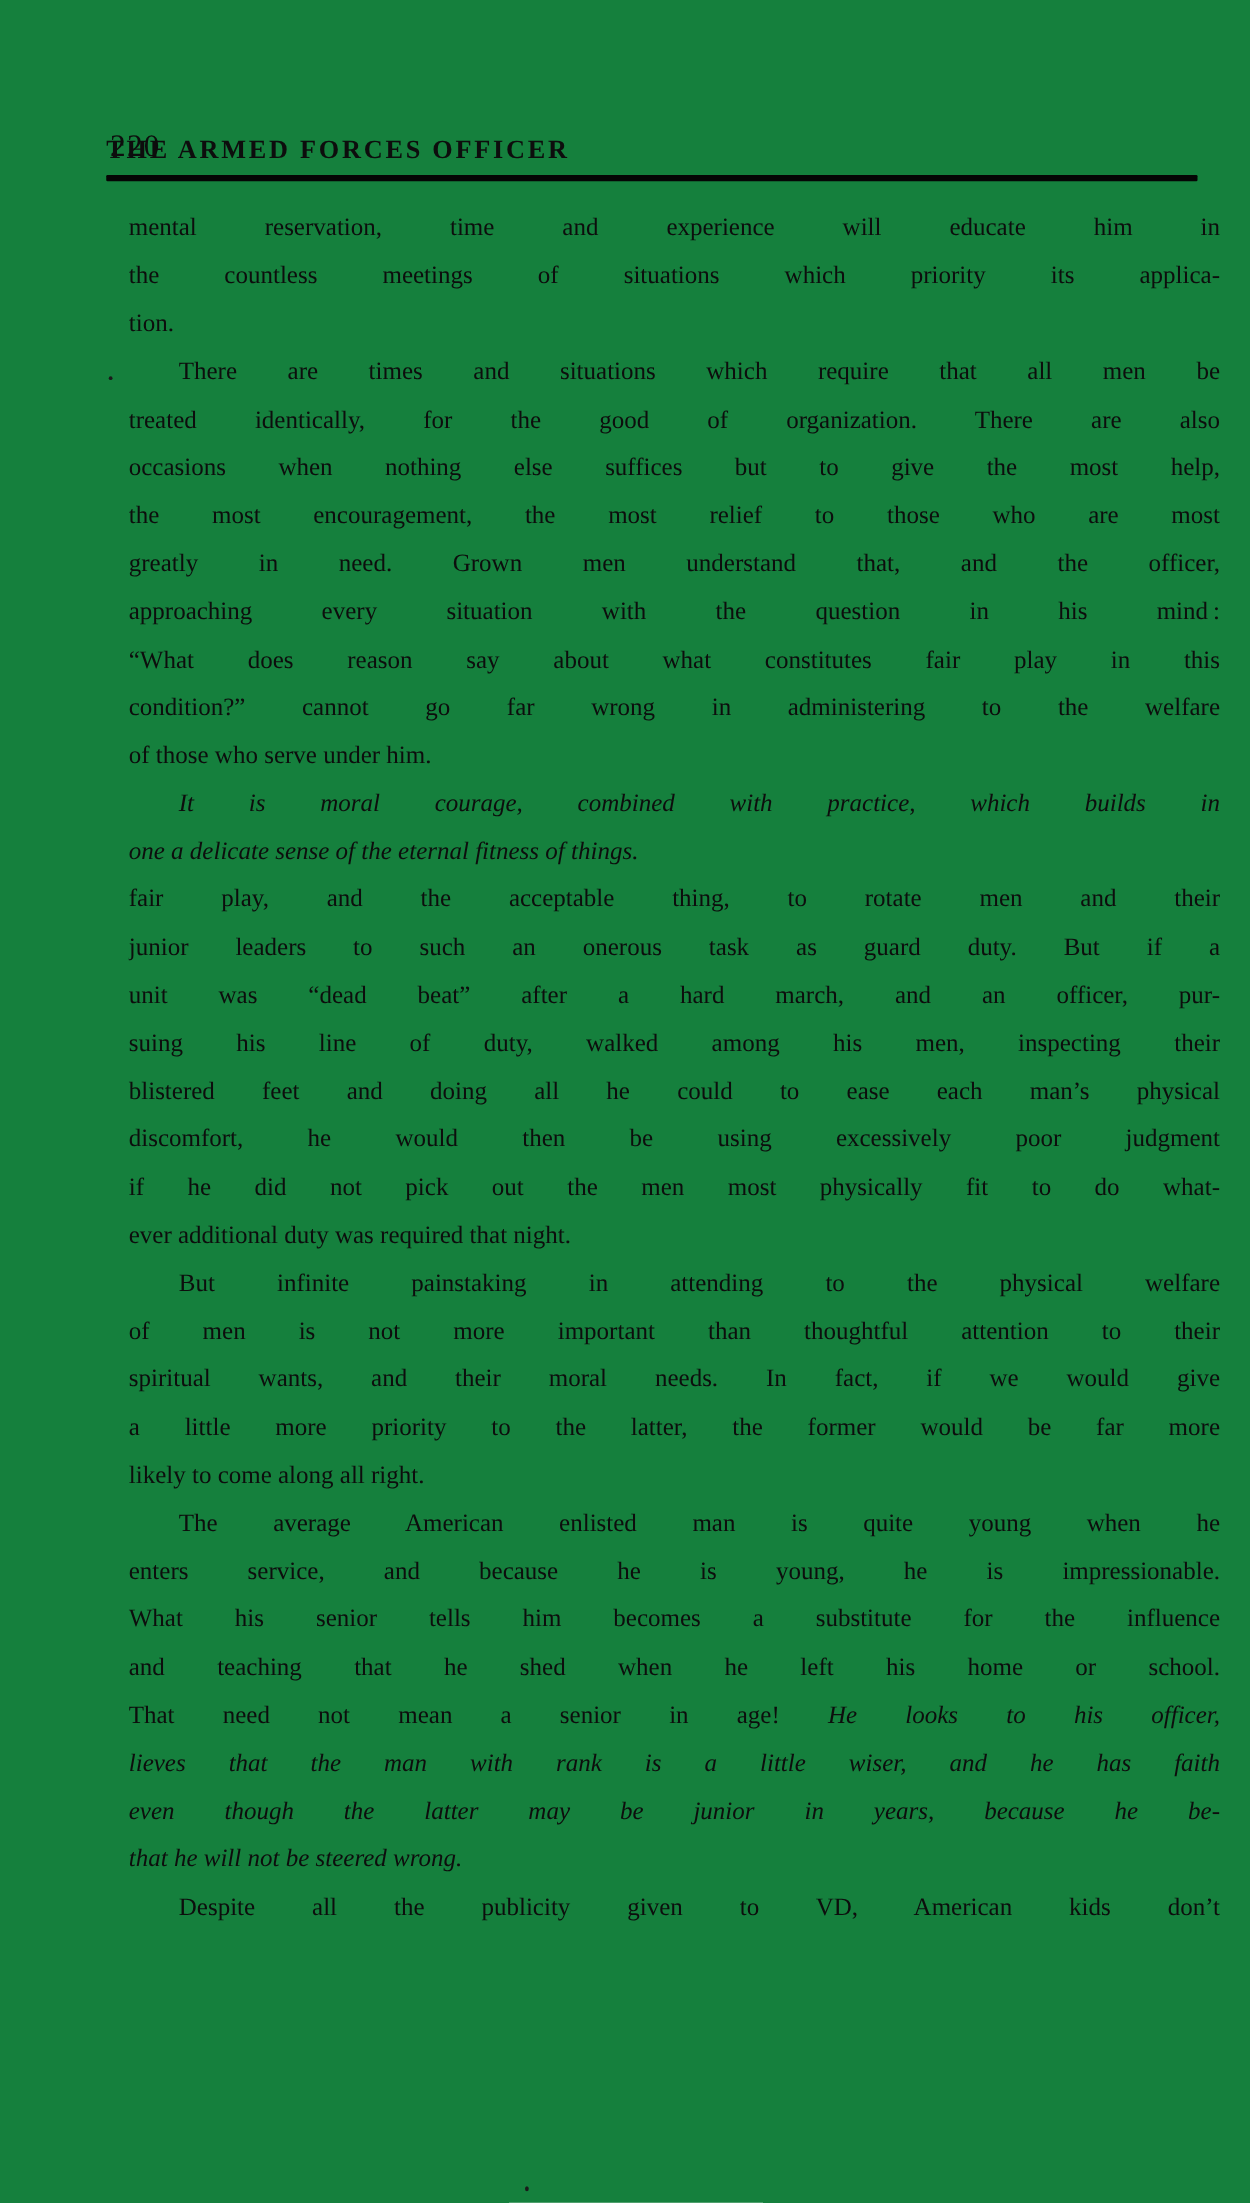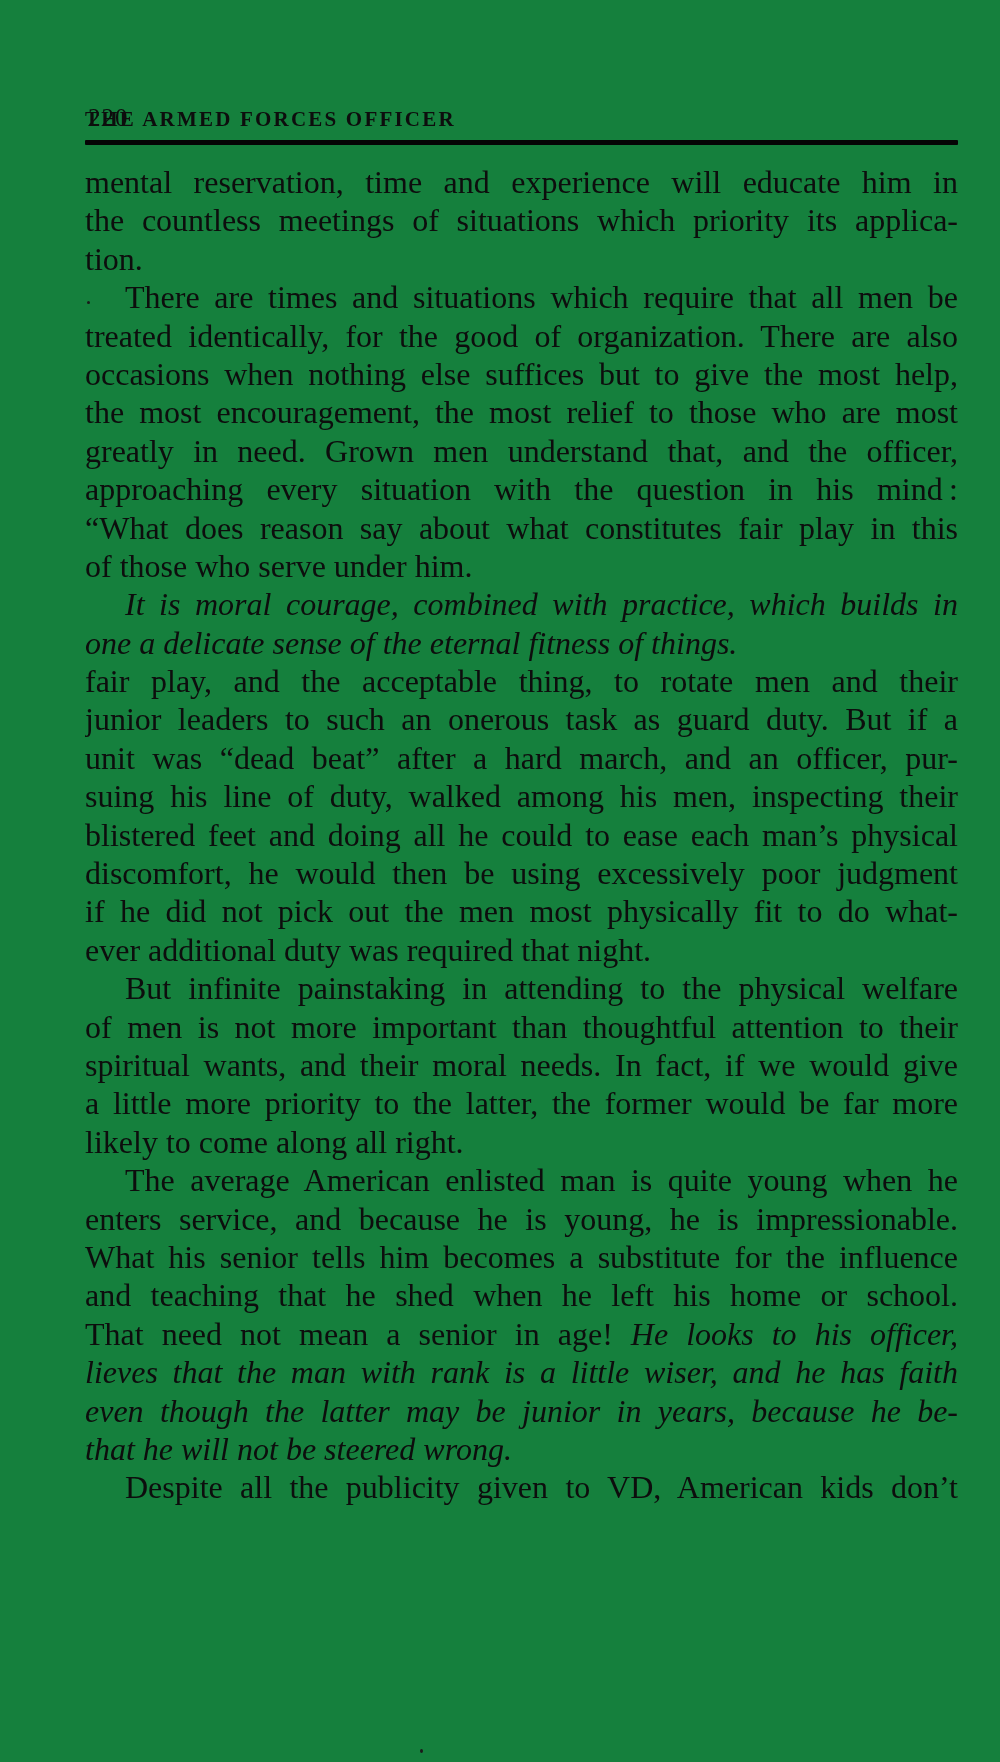--- a/index.html
+++ b/index.html
@@ -42,24 +42,24 @@
     position: absolute;
     left: 85px;
     top: 140px;
     width: 873px;
     height: 5px;
     background: #050505;
     border-radius: 1px;
   }
   .text-block {
     position: absolute;
-    left: 85px;
+    left: 103px;
     top: 163px;
     width: 873px;
-    font-size: 32px;
+    font-size: 20px;
   }
   .line {
     height: 38.4px;
     line-height: 38.4px;
     text-align: justify;
     text-align-last: justify;
     overflow: hidden;
     white-space: normal;
   }
   .line.indent { text-indent: 40px; }
@@ -88,20 +88,21 @@
       <div class="line"><span>mental reservation, time and experience will educate him in</span></div>
       <div class="line"><span>the countless meetings of situations which priority its applica-</span></div>
       <div class="line para-end"><span>tion.</span></div>
       <div class="line indent"><span>There are times and situations which require that all men be</span></div>
       <div class="line"><span>treated identically, for the good of organization. There are also</span></div>
       <div class="line"><span>occasions when nothing else suffices but to give the most help,</span></div>
       <div class="line"><span>the most encouragement, the most relief to those who are most</span></div>
       <div class="line"><span>greatly in need. Grown men understand that, and the officer,</span></div>
       <div class="line"><span>approaching every situation with the question in his mind :</span></div>
       <div class="line"><span>“What does reason say about what constitutes fair play in this</span></div>
+      <div class="line"><span>condition?” cannot go far wrong in administering to the welfare</span></div>
       <div class="line para-end"><span>of those who serve under him.</span></div>
       <div class="line indent"><span class="it">It is moral courage, combined with practice, which builds in</span></div>
       <div class="line para-end"><span class="it">one a delicate sense of the eternal fitness of things.</span></div>
       <div class="line"><span>fair play, and the acceptable thing, to rotate men and their</span></div>
       <div class="line"><span>junior leaders to such an onerous task as guard duty. But if a</span></div>
       <div class="line"><span>unit was “dead beat” after a hard march, and an officer, pur-</span></div>
       <div class="line"><span>suing his line of duty, walked among his men, inspecting their</span></div>
       <div class="line"><span>blistered feet and doing all he could to ease each man’s physical</span></div>
       <div class="line"><span>discomfort, he would then be using excessively poor judgment</span></div>
       <div class="line"><span>if he did not pick out the men most physically fit to do what-</span></div>

